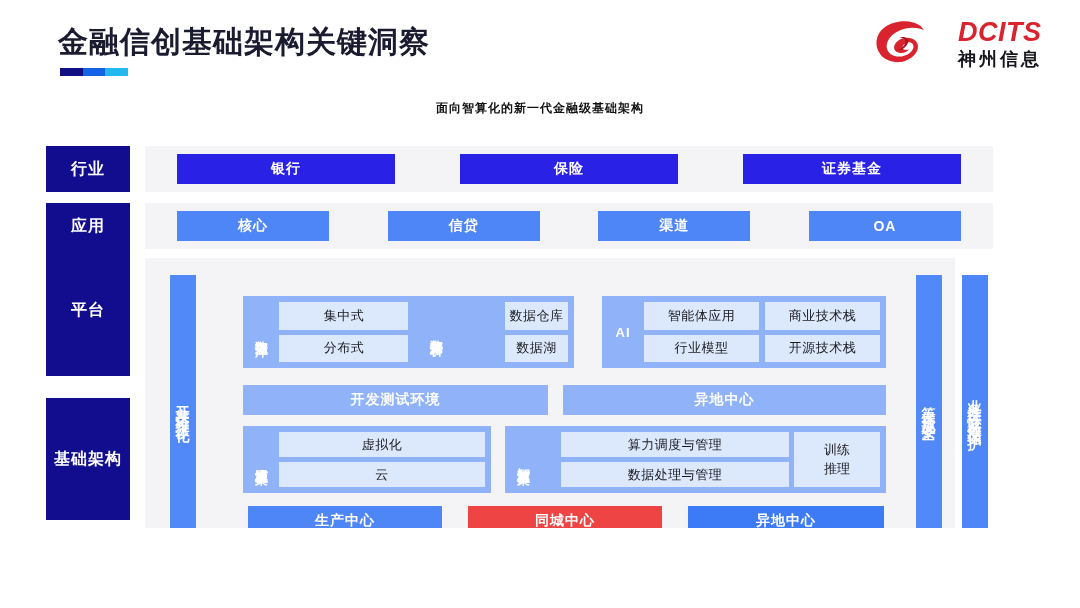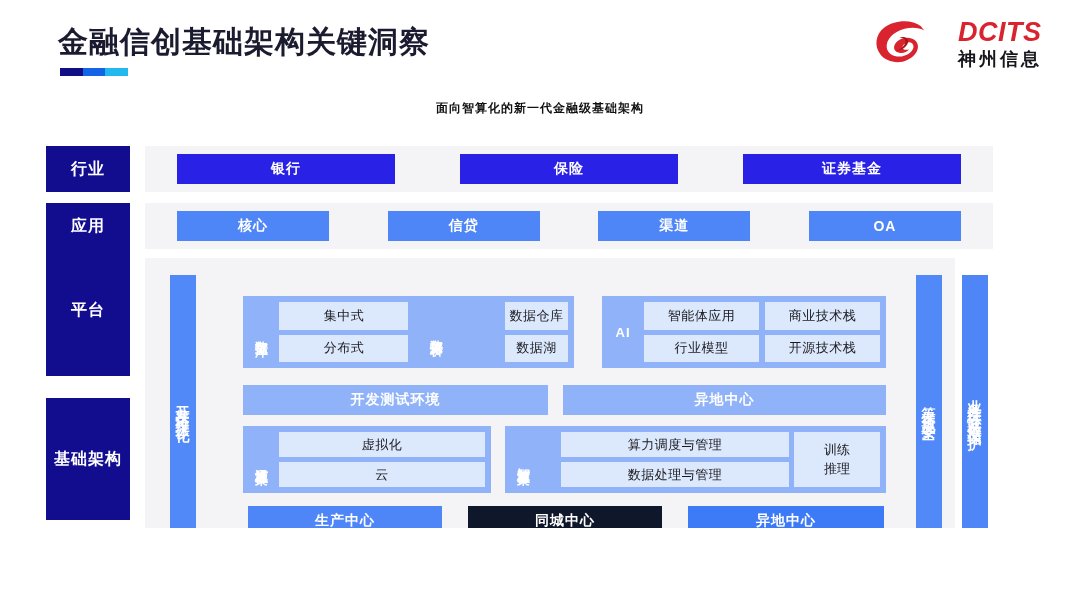--- a/index.html
+++ b/index.html
@@ -100,21 +100,21 @@
   .grp-if  { left: 505px; top: 426px; width: 381px; height: 67px; }
   .grp-if .grp-body { flex-direction: row; margin-left: 20px; }
   .grp-if .stack { flex: 1; display: flex; flex-direction: column; gap: 5px; }
   .grp-if .tall  { width: 86px; flex: none; background: #dce8fb; color: #19191f; font-size: 13px;
                    display: flex; flex-direction: column; align-items: center; justify-content: center; line-height: 1.45; }
 
   
   .dcbar { position: absolute; top: 506px; height: 30px; color: #fff; font-size: 14px;
            font-weight: 700; letter-spacing: 1px; display: flex; align-items: center; justify-content: center; }
   .dc-1 { left: 248px; width: 194px; background: #4f86f7; }
-  .dc-2 { left: 468px; width: 194px; background: #0f172a; }
+  .dc-2 { left: 468px; width: 194px; background: #ef4444; }
   .dc-3 { left: 688px; width: 196px; background: #3d7bf6; }
 </style>
 </head>
 <body>
 
 <div id="stage">
 
   <div class="corner-deco">
     <i class="s1"></i>
   </div>

